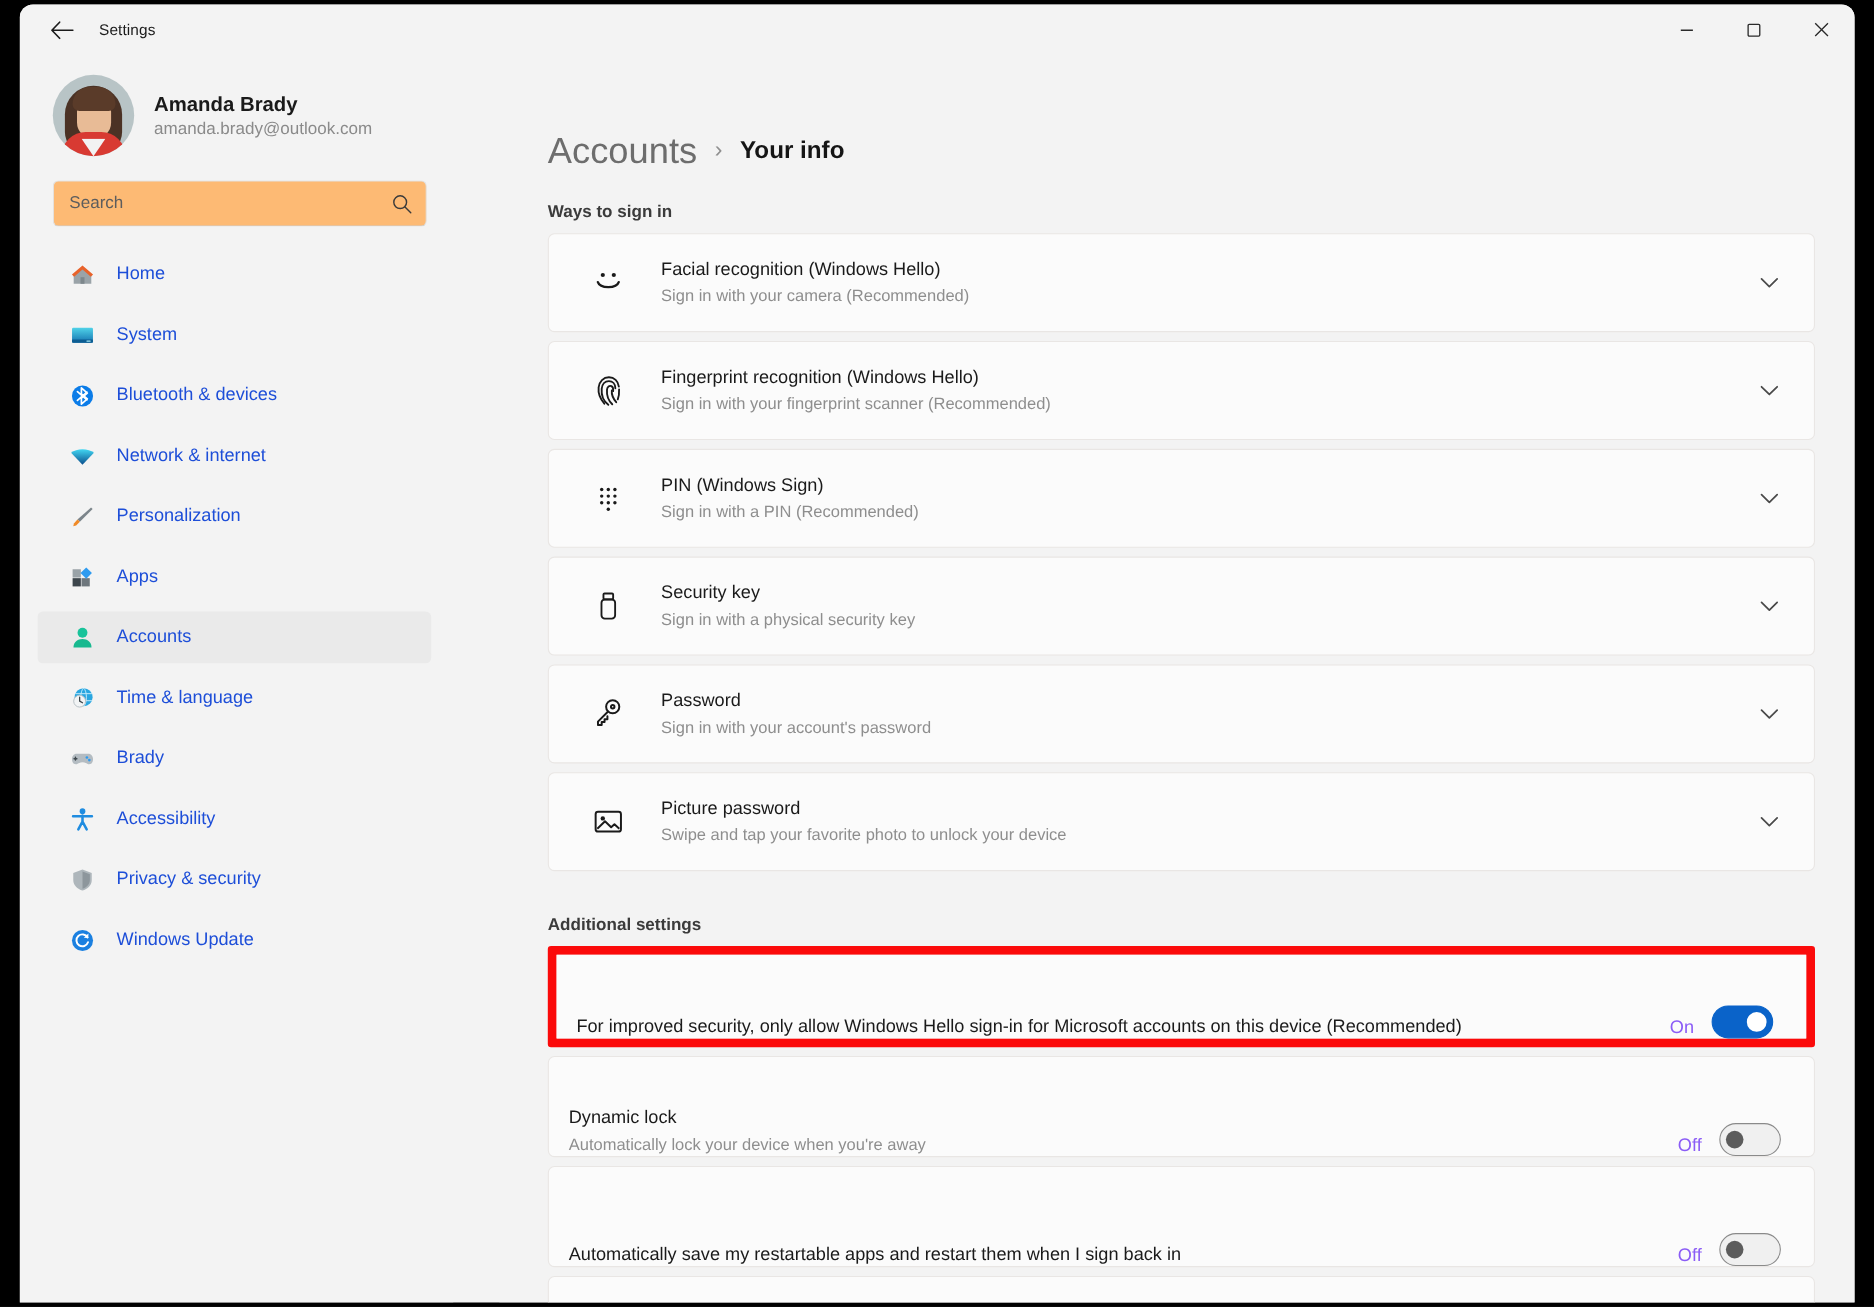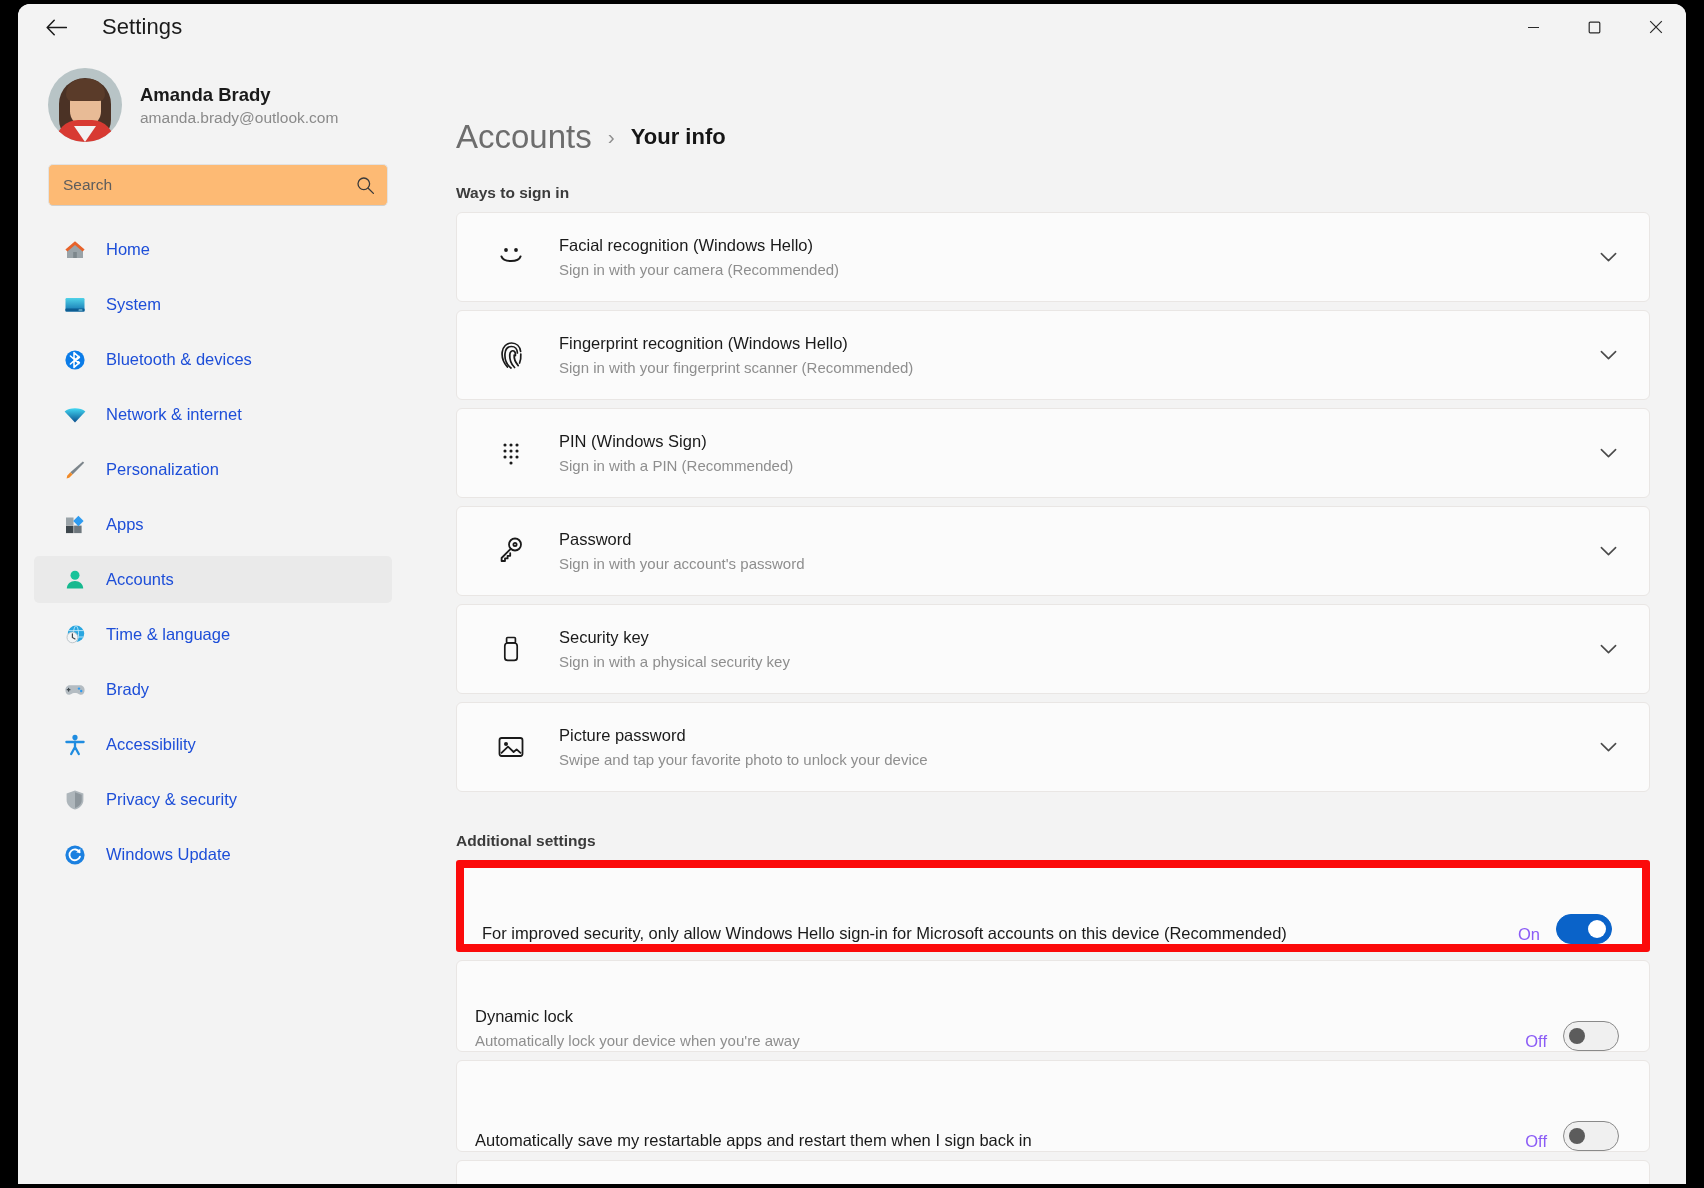--- a/index.html
+++ b/index.html
@@ -36,39 +36,39 @@
   }
   .back-btn {
     width: 44px; height: 34px;
     margin-left: 16px;
     display: flex; align-items: center; justify-content: center;
     border-radius: 5px;
     cursor: pointer;
   }
   .back-btn svg { display: block; }
   .title-text {
-    font-size: 22px;
+    font-size: 14px;
     color: #1b1b1b;
-    margin-left: 24px;
+    margin-left: 12px;
     letter-spacing: 0.1px;
   }
   .win-controls {
     position: absolute;
     right: 0; top: 0;
     height: 46px;
     display: flex;
   }
   .win-btn {
     width: 61px; height: 46px;
     display: flex; align-items: center; justify-content: center;
     cursor: pointer;
   }
 
   
-  .body-row { flex: 1; display: flex; min-height: 0; }
+  .body-row { flex: 1; display: flex; min-height: 0; gap: 42px; }
 
   
   .sidebar {
     width: 394px;
     flex: 0 0 394px;
     background: #f3f3f3;
     padding: 0 16px 0 16px;
     display: flex;
     flex-direction: column;
     overflow: hidden;
@@ -587,48 +587,48 @@
         <span class="chevron">
           <svg width="17" height="11" viewBox="0 0 17 11">
               <path d="M1.4 1.6 L8.5 8.6 L15.6 1.6" fill="none" stroke="#4a4a4a" stroke-width="1.6" stroke-linecap="round" stroke-linejoin="round"></path>
             </svg>
         </span>
       </div>
 
       <div class="card">
         <span class="card-icon">
           <svg width="34" height="34" viewBox="0 0 34 34">
+            <rect x="12.6" y="5.5" width="8.8" height="5.4" rx="1" fill="none" stroke="#1a1a1a" stroke-width="1.7"></rect>
+            <rect x="10.8" y="11" width="12.4" height="17.4" rx="3" fill="none" stroke="#1a1a1a" stroke-width="1.7"></rect>
+          </svg>
+        </span>
+        <div class="card-text">
+          <div class="card-title">Security key</div>
+          <div class="card-sub">Sign in with a physical security key</div>
+        </div>
+        <span class="chevron">
+          <svg width="17" height="11" viewBox="0 0 17 11">
+              <path d="M1.4 1.6 L8.5 8.6 L15.6 1.6" fill="none" stroke="#4a4a4a" stroke-width="1.6" stroke-linecap="round" stroke-linejoin="round"></path>
+            </svg>
+        </span>
+      </div>
+
+      <div class="card">
+        <span class="card-icon">
+          <svg width="34" height="34" viewBox="0 0 34 34">
             <g fill="none" stroke="#1a1a1a" stroke-width="1.8" stroke-linecap="round" stroke-linejoin="round">
               <circle cx="21" cy="10.5" r="6"></circle>
               <circle cx="21" cy="10.5" r="1.6"></circle>
               <path d="M16.8 14.8 L7.6 24 L7.6 27 L11 27 L11 24.4 L13.6 24.4 L13.6 21.8 L16.2 21.8 L16.2 19.2"></path>
             </g>
           </svg>
         </span>
         <div class="card-text">
           <div class="card-title">Password</div>
           <div class="card-sub">Sign in with your account's password</div>
-        </div>
-        <span class="chevron">
-          <svg width="17" height="11" viewBox="0 0 17 11">
-              <path d="M1.4 1.6 L8.5 8.6 L15.6 1.6" fill="none" stroke="#4a4a4a" stroke-width="1.6" stroke-linecap="round" stroke-linejoin="round"></path>
-            </svg>
-        </span>
-      </div>
-
-      <div class="card">
-        <span class="card-icon">
-          <svg width="34" height="34" viewBox="0 0 34 34">
-            <rect x="12.6" y="5.5" width="8.8" height="5.4" rx="1" fill="none" stroke="#1a1a1a" stroke-width="1.7"></rect>
-            <rect x="10.8" y="11" width="12.4" height="17.4" rx="3" fill="none" stroke="#1a1a1a" stroke-width="1.7"></rect>
-          </svg>
-        </span>
-        <div class="card-text">
-          <div class="card-title">Security key</div>
-          <div class="card-sub">Sign in with a physical security key</div>
         </div>
         <span class="chevron">
           <svg width="17" height="11" viewBox="0 0 17 11">
               <path d="M1.4 1.6 L8.5 8.6 L15.6 1.6" fill="none" stroke="#4a4a4a" stroke-width="1.6" stroke-linecap="round" stroke-linejoin="round"></path>
             </svg>
         </span>
       </div>
 
       <div class="card">
         <span class="card-icon">

